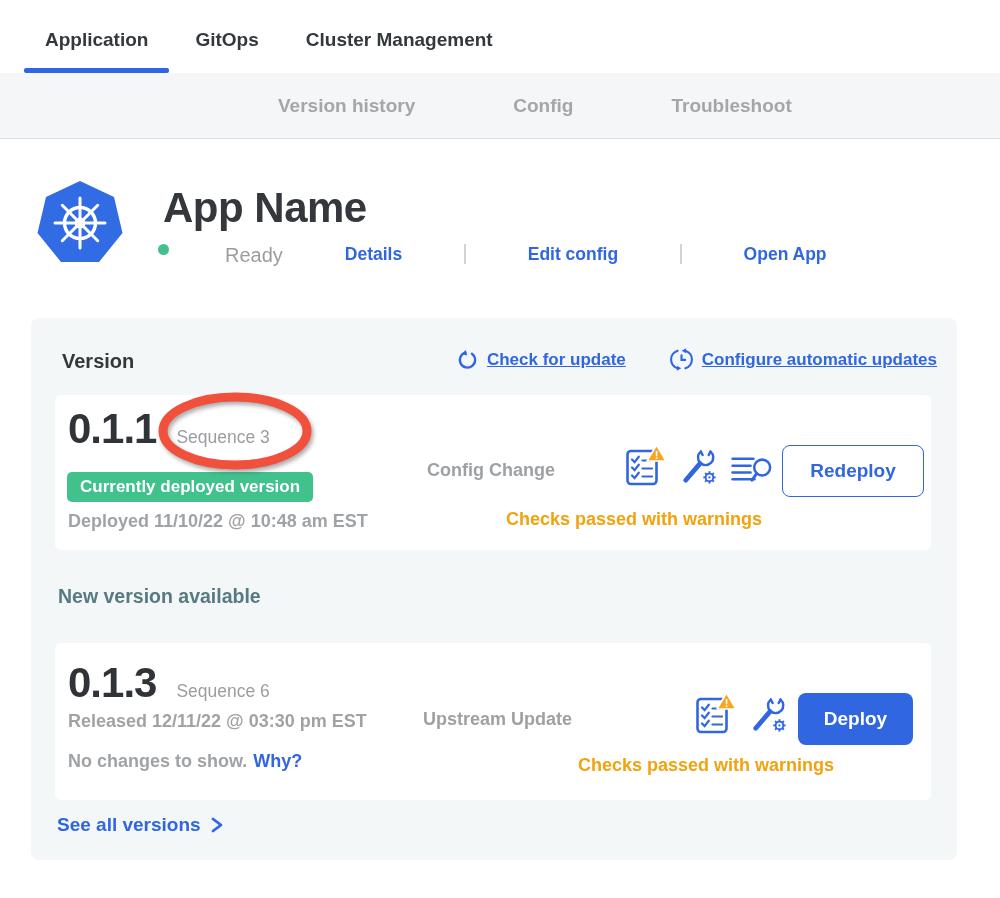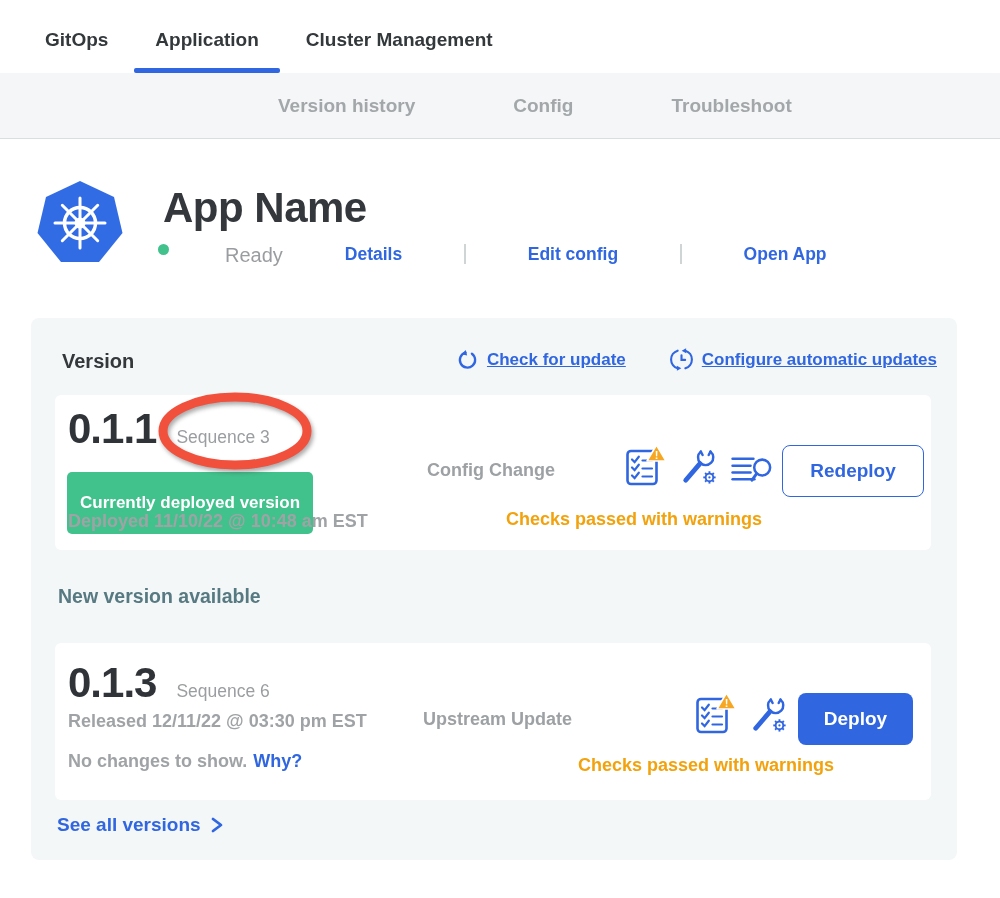--- a/index.html
+++ b/index.html
@@ -48,21 +48,21 @@
 
   .vcard { position:absolute; left:24px; width:876px; background:#fff; border-radius:6px; }
   .vcard.current  { top:77px;  height:155px; }
   .vcard.available{ top:325px; height:157px; }
 
   .version-row { position:absolute; left:13px; display:flex; align-items:baseline; }
   .version-num { font-size:42px; font-weight:bold; color:#303438; letter-spacing:-1px; }
   .version-seq { margin-left:20px; font-size:17.5px; font-weight:500; color:#9b9ea1; }
 
   .deployed-badge { position:absolute; left:12px; top:77px; background:#41c18b;
-    color:#fff; font-size:17px; font-weight:bold; padding:21px 13px; border-radius:5px; }
+    color:#fff; font-size:17px; font-weight:bold; padding:5px 13px; border-radius:5px; }
   .gray-line { position:absolute; left:13px; font-size:18px; font-weight:600; color:#a0a3a6; }
   .source-label { position:absolute; font-size:18px; font-weight:bold; color:#9da1a4; }
   .checks-line { position:absolute; font-size:18px; font-weight:bold; color:#f2a20d; }
   .icons-row { position:absolute; display:flex; align-items:flex-end; gap:13px; }
 
   .btn { position:absolute; border-radius:8px; font-size:19px; font-weight:bold;
     cursor:pointer; font-family:inherit; }
   .btn-outline { background:#fff; border:1.5px solid #3066e0; color:#3066e0; }
   .btn-solid { background:#3066e0; border:none; color:#fff; }
 
@@ -75,22 +75,22 @@
   .see-all { position:absolute; left:26px; top:496px; display:flex; align-items:center;
     gap:9px; font-size:19px; font-weight:bold; color:#3066e0; cursor:pointer; }
 
   .annotation { position:absolute; left:153px; top:388px; pointer-events:none;
     filter:drop-shadow(2px 3px 2px rgba(70,70,70,0.45)); }
 </style>
 </head>
 <body>
 
 <nav class="topnav">
+  <div class="topnav-item active">Application</div>
   <div class="topnav-item">GitOps</div>
-  <div class="topnav-item active">Application</div>
   <div class="topnav-item">Cluster Management</div>
 </nav>
 
 <nav class="subnav">
   <div class="subnav-tab">Version history</div>
   <div class="subnav-tab">Config</div>
   <div class="subnav-tab">Troubleshoot</div>
 </nav>
 
 <svg class="app-logo" viewBox="0 0 88 88">

